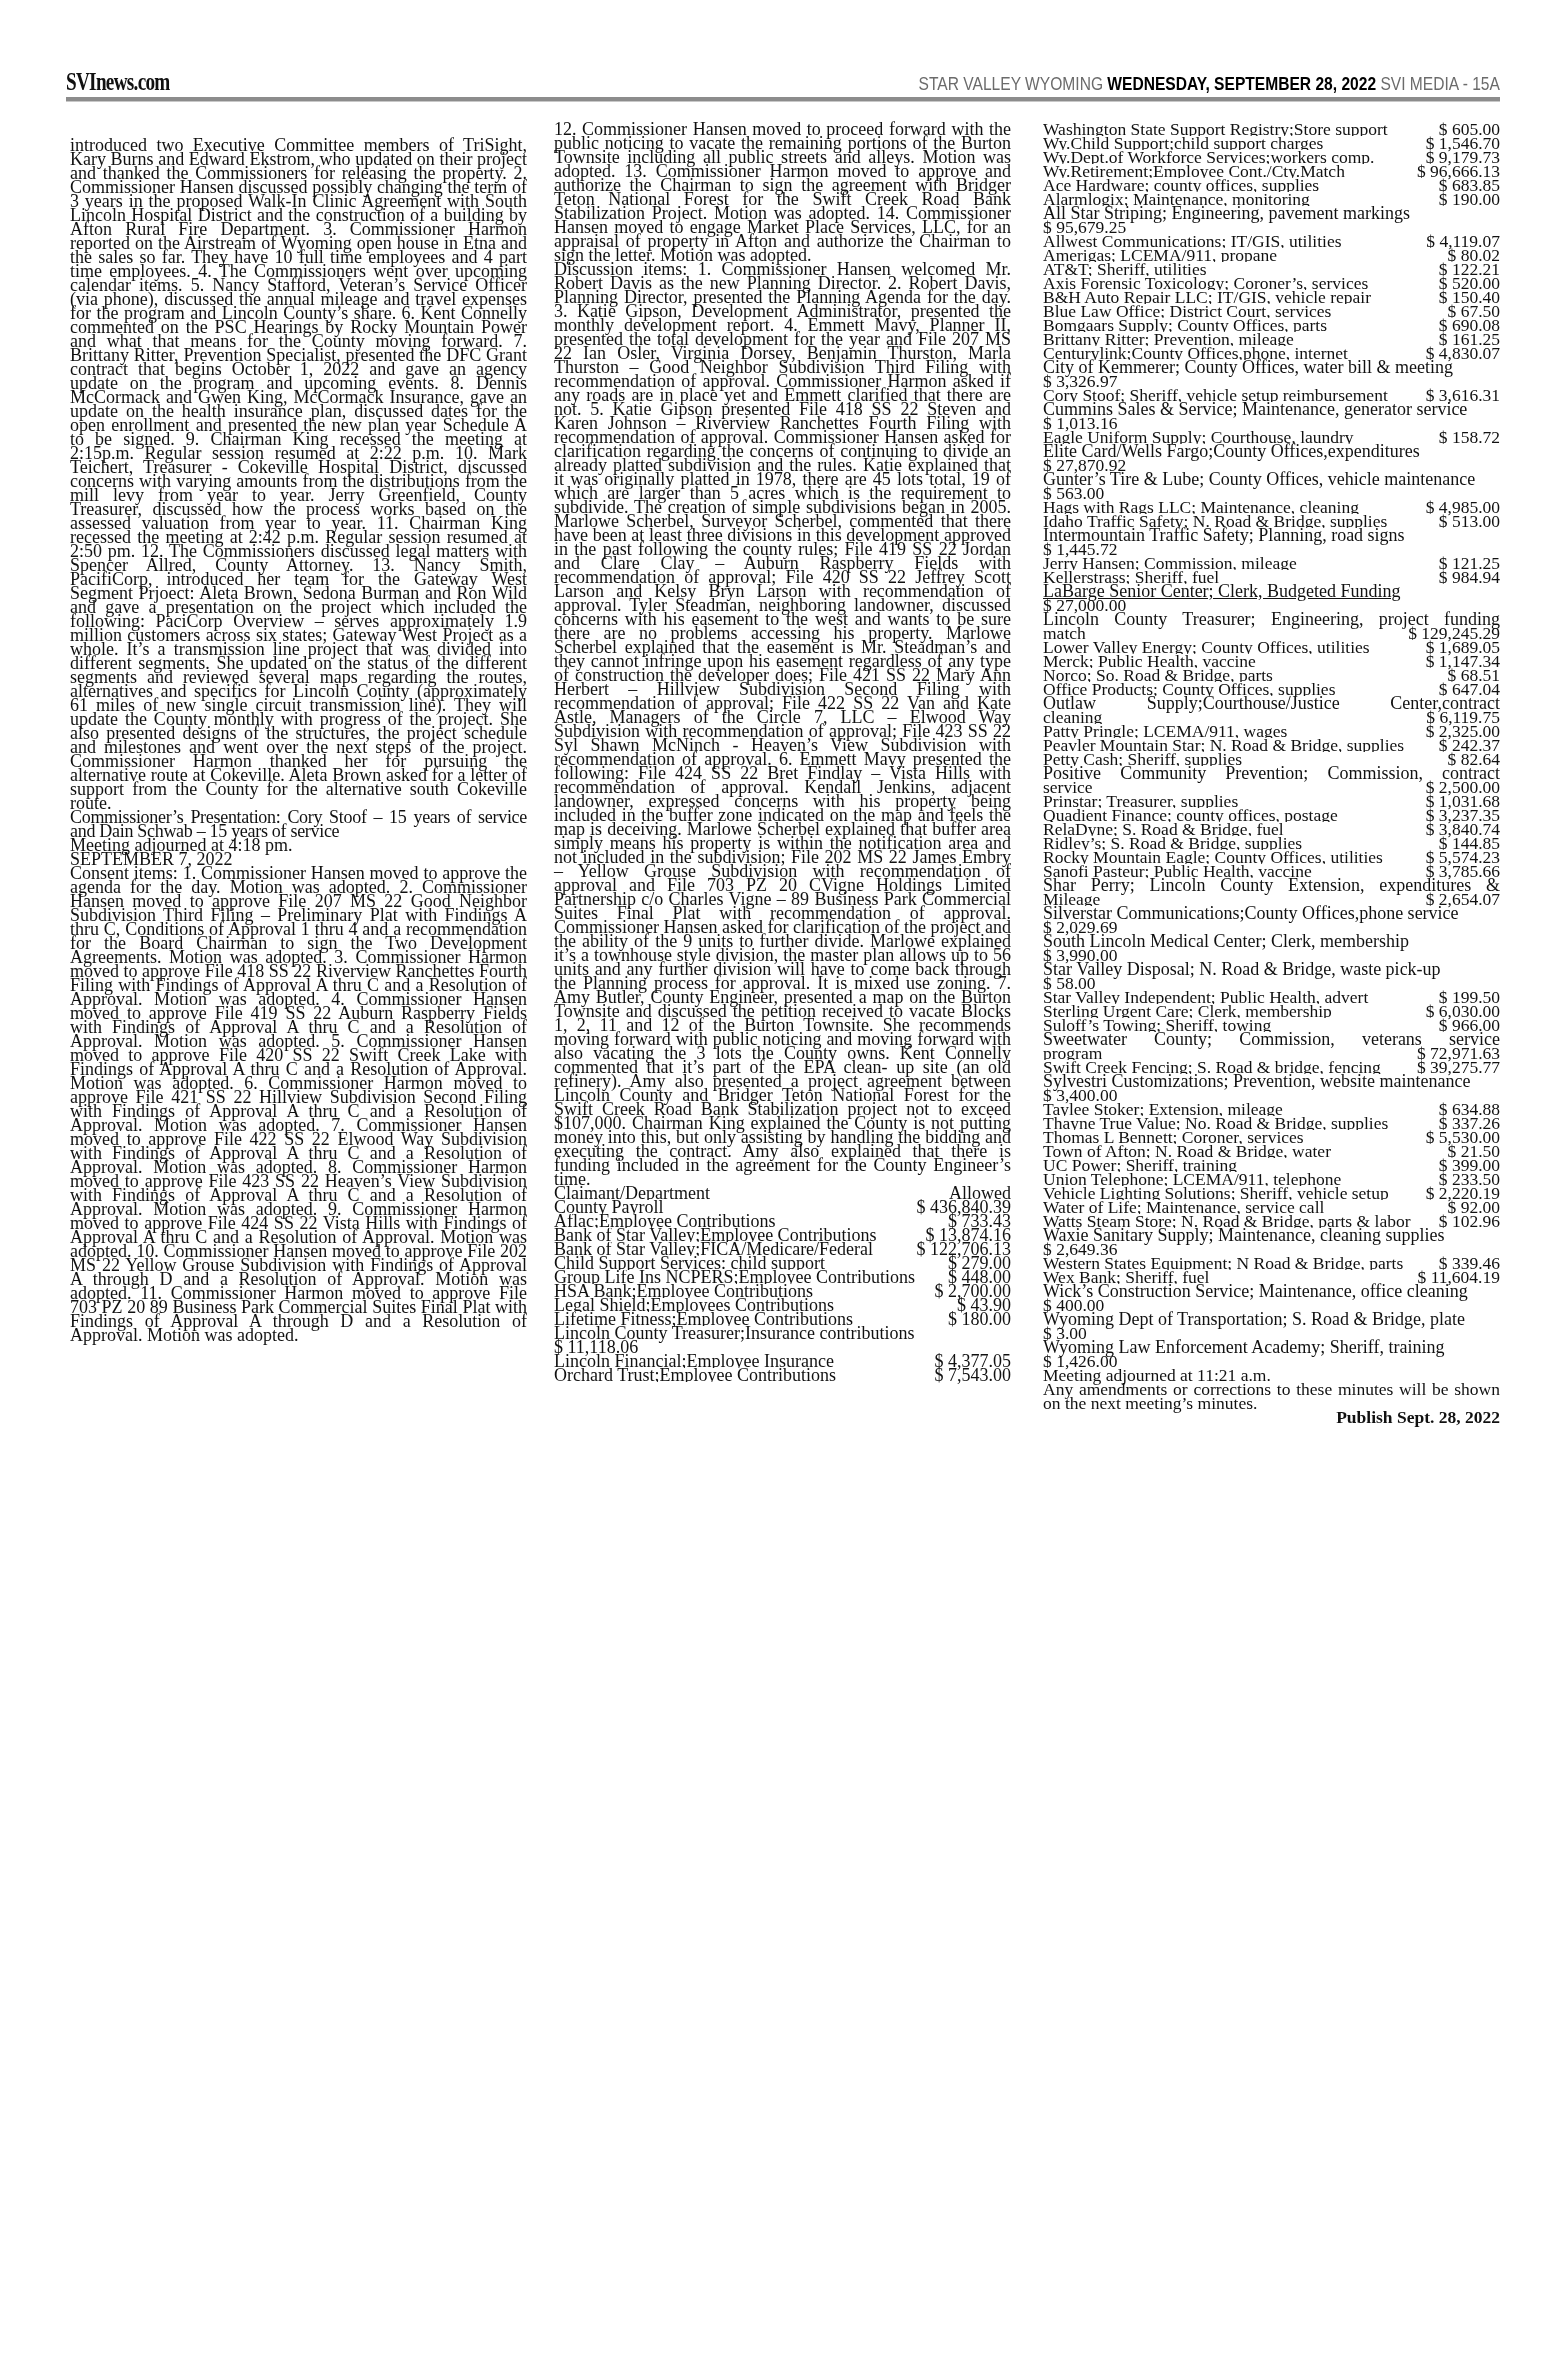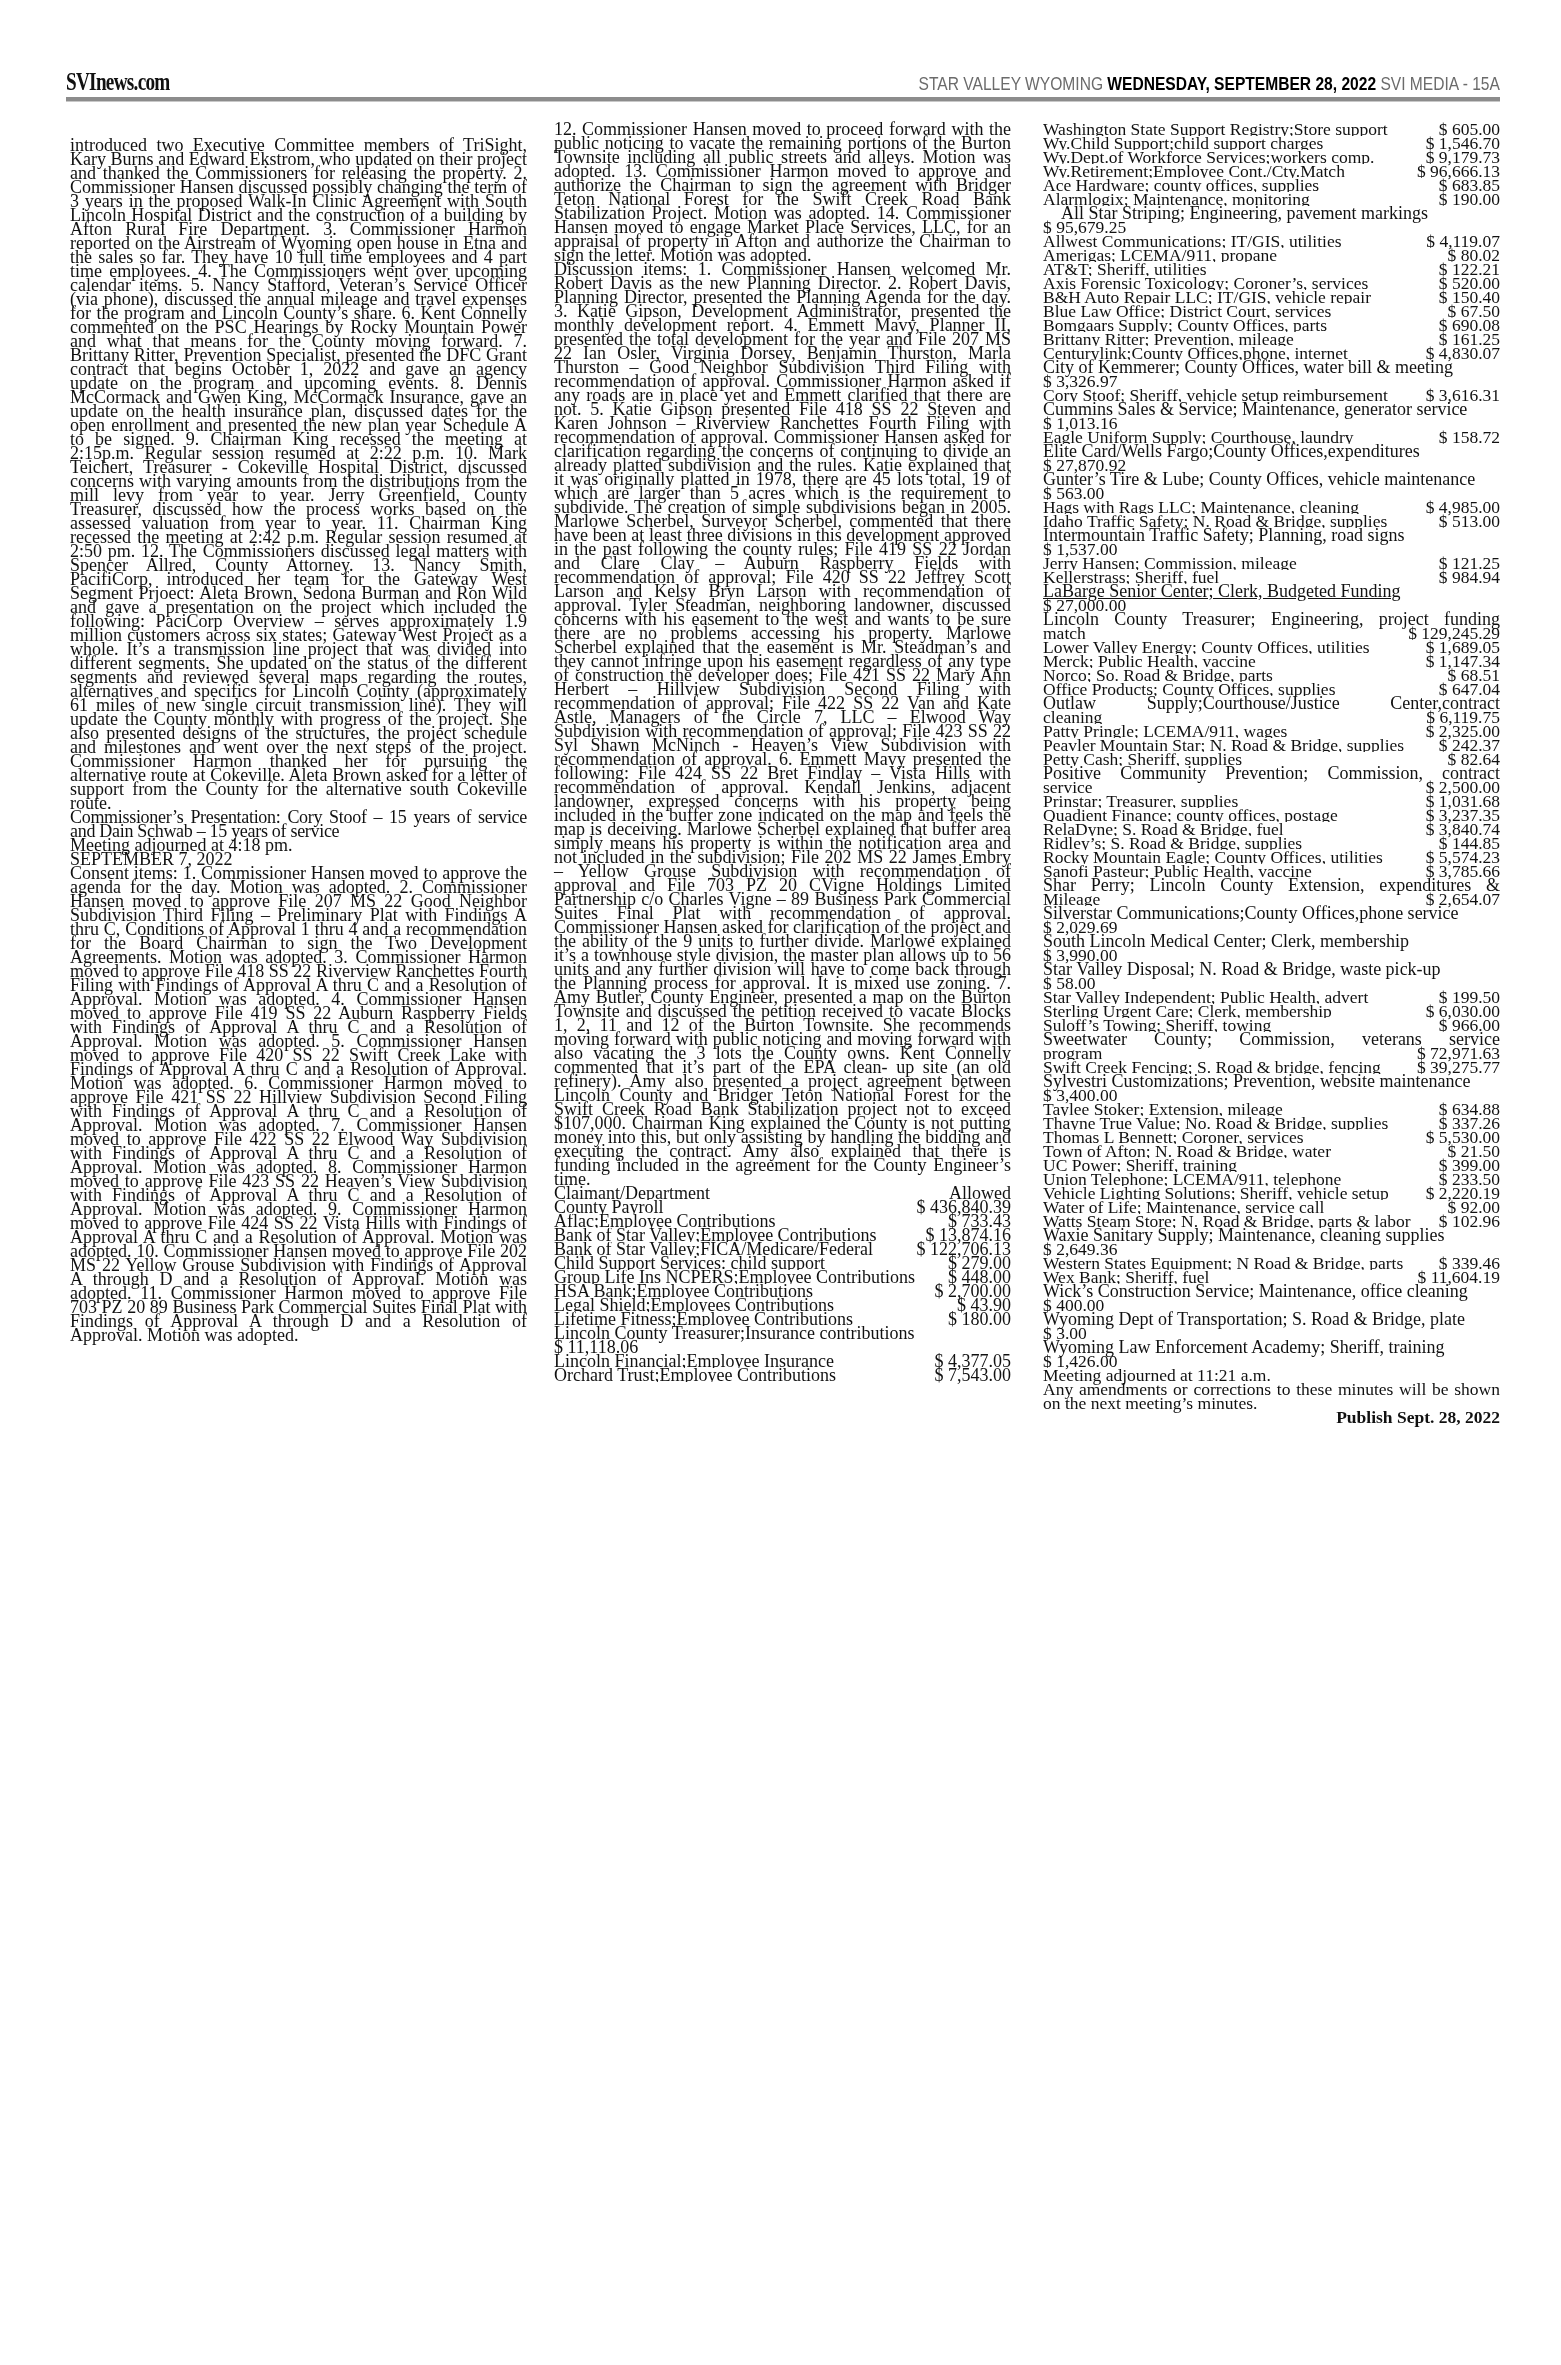--- a/index.html
+++ b/index.html
@@ -121,21 +121,21 @@
         <span class="amt">$ 96,666.13</span>
       </div>
       <div class="row">
         <span class="desc">Ace Hardware; county offices, supplies</span>
         <span class="amt">$ 683.85</span>
       </div>
       <div class="row">
         <span class="desc">Alarmlogix; Maintenance, monitoring</span>
         <span class="amt">$ 190.00</span>
       </div>
-      <div style="white-space: nowrap; margin-left: 18px;">All Star Striping; Engineering, pavement markings</div>
+      <div style="white-space: nowrap;">All Star Striping; Engineering, pavement markings</div>
       <div class="amt-line">$ 95,679.25</div>
       <div class="row">
         <span class="desc">Allwest Communications; IT/GIS, utilities</span>
         <span class="amt">$ 4,119.07</span>
       </div>
       <div class="row">
         <span class="desc">Amerigas; LCEMA/911, propane</span>
         <span class="amt">$ 80.02</span>
       </div>
       <div class="row">
@@ -184,21 +184,21 @@
       <div class="amt-line">$ 563.00</div>
       <div class="row">
         <span class="desc">Hags with Rags LLC; Maintenance, cleaning</span>
         <span class="amt">$ 4,985.00</span>
       </div>
       <div class="row">
         <span class="desc">Idaho Traffic Safety; N. Road &amp; Bridge, supplies</span>
         <span class="amt">$ 513.00</span>
       </div>
       <div style="white-space: nowrap;">Intermountain Traffic Safety; Planning, road signs</div>
-      <div class="amt-line">$ 1,537.00</div>
+      <div class="amt-line">$ 1,445.72</div>
       <div class="row">
         <span class="desc">Jerry Hansen; Commission, mileage</span>
         <span class="amt">$ 121.25</span>
       </div>
       <div class="row">
         <span class="desc">Kellerstrass; Sheriff, fuel</span>
         <span class="amt">$ 984.94</span>
       </div>
       <div style="white-space: nowrap; text-decoration: underline;">LaBarge Senior Center; Clerk, Budgeted Funding</div>
       <div class="amt-line">$ 27,000.00</div>

